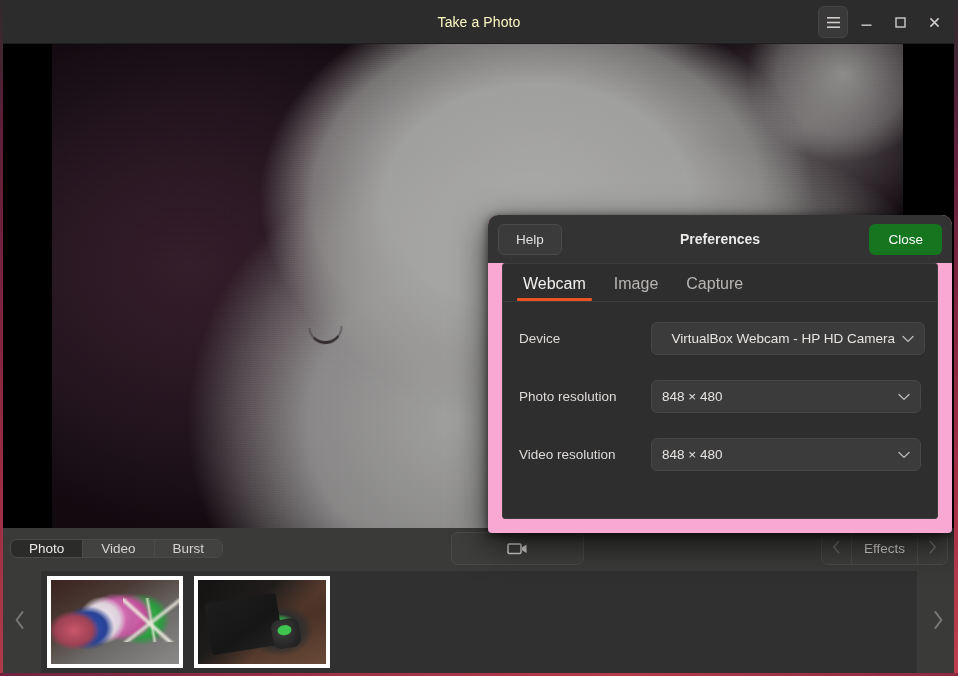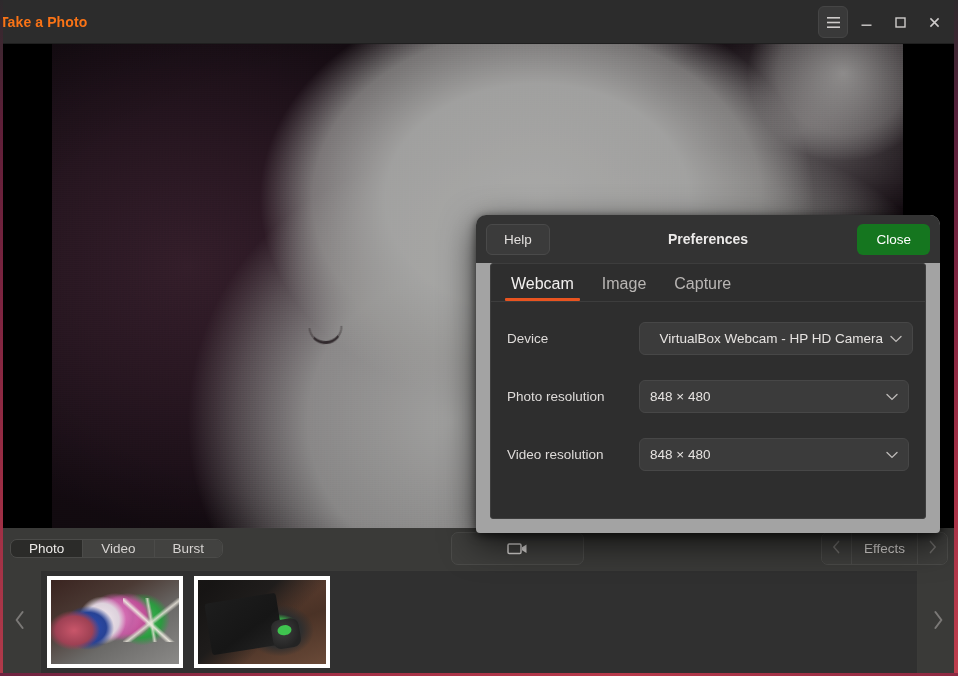--- a/index.html
+++ b/index.html
@@ -39,22 +39,22 @@
 
   
   .titlebar {
     position: absolute; left: 0; top: 0; width: 958px; height: 44px;
     background: #2c2c2c;
     border-bottom: 1px solid #1f1f1f;
     display: flex; align-items: center;
     z-index: 20;
   }
   .titlebar-title {
-    position: absolute; left: 0; right: 0; text-align: left;
-    color: #f97316; font-size: 14px; font-weight: bold;
+    position: absolute; left: 0; right: 0; text-align: center;
+    color: #fef9c3; font-size: 14px; font-weight: normal;
     letter-spacing: .1px; pointer-events: none;
   }
   .tb-buttons {
     position: absolute; right: 8px; top: 0; height: 44px;
     display: flex; align-items: center; gap: 2px;
   }
   .tb-btn {
     width: 32px; height: 32px; border-radius: 6px;
     display: flex; align-items: center; justify-content: center;
     color: #cfcccb; cursor: pointer;
@@ -123,22 +123,22 @@
   }
   .vid-vignette {
     background: radial-gradient(ellipse 120% 110% at 50% 50%, rgba(0,0,0,0) 45%, rgba(0,0,0,.30) 80%, rgba(0,0,0,.55) 100%);
   }
   .vid-dim {
     background: rgba(0,0,0,.30);
   }
 
   
   .dialog {
-    position: absolute; left: 476px; top: 215px; width: 464px; height: 318px;
-    background: #a3a3a3;
+    position: absolute; left: 488px; top: 215px; width: 464px; height: 318px;
+    background: #f9a8d4;
     border-radius: 10px 10px 4px 4px;
     box-shadow: 0 10px 34px rgba(0,0,0,.70), 0 2px 10px rgba(0,0,0,.6);
     z-index: 40;
     overflow: hidden;
     display: flex; flex-direction: column;
   }
   .dlg-header {
     height: 48px; flex: 0 0 48px;
     background: #333333;
     display: flex; align-items: center; padding: 0 10px;

